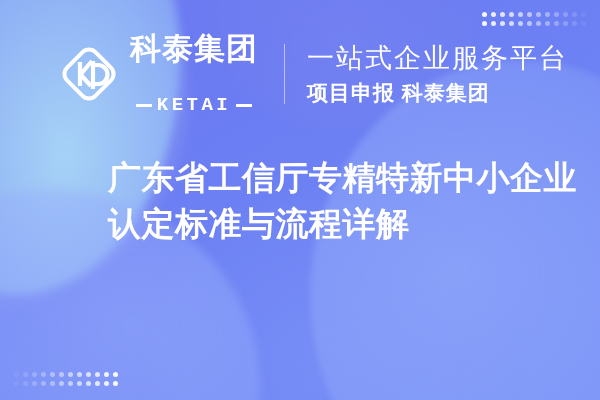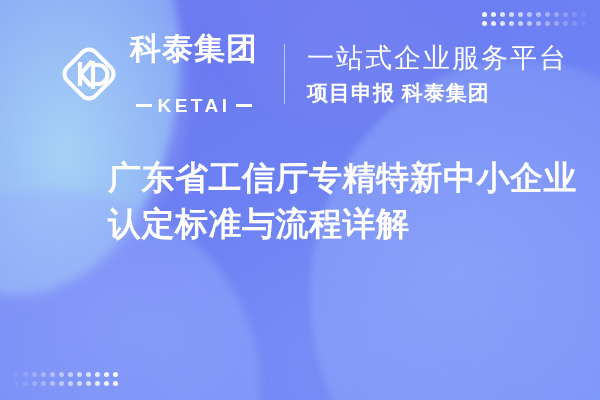--- a/index.html
+++ b/index.html
@@ -129,20 +129,21 @@
     letter-spacing: 1px;
     line-height: 1.05;
     white-space: nowrap;
   }
   .logo-en-row {
     display: flex;
     align-items: center;
     justify-content: center;
     margin-top: 3px;
     width: 100%;
+    font-family: Liberation Mono, monospace;
   }
   .logo-en-row .bar {
     height: 3px;
     width: 16px;
     background: #ffffff;
     flex: 0 0 auto;
   }
   .logo-en {
     color: #ffffff;
     font-size: 19px;

